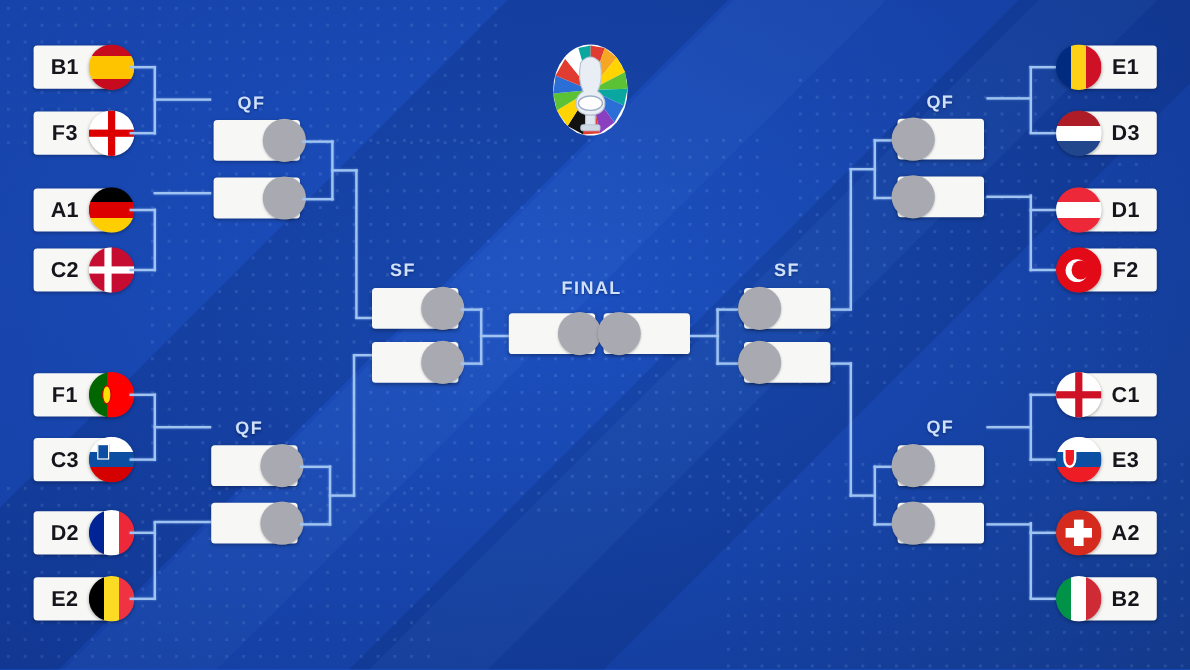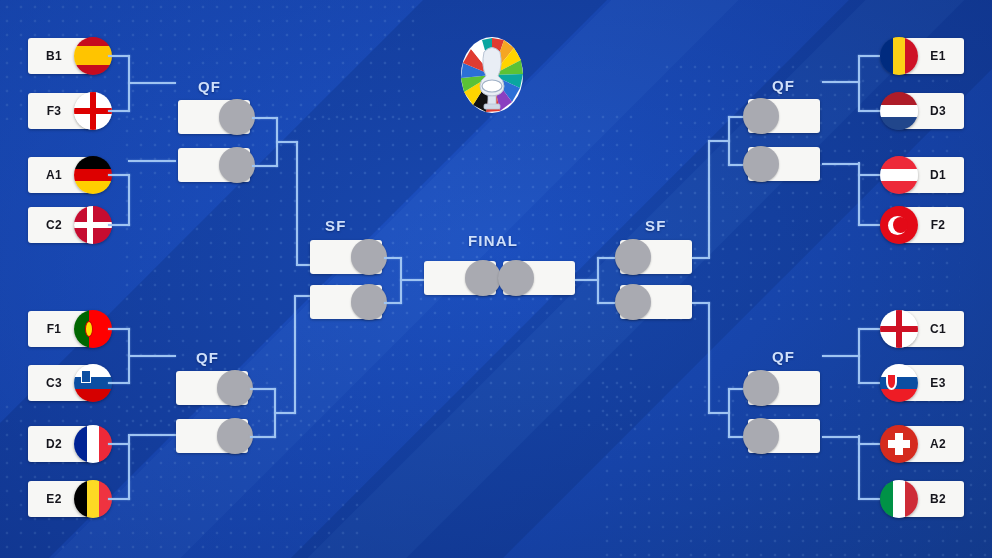--- a/index.html
+++ b/index.html
@@ -20,21 +20,21 @@
     background-image:radial-gradient(rgba(140,185,245,.22) 1.5px, transparent 1.6px);
     background-size:14px 14px;}
   .bg-vig{position:absolute;inset:0;pointer-events:none;
     background:radial-gradient(ellipse at 50% 45%, rgba(40,100,200,.18) 0%, rgba(8,30,90,.30) 100%);}
 
   
   .slot{position:absolute;height:36px;}
   .slot .plate{position:absolute;top:0;height:36px;width:62px;background:#f7f7f5;
         border-radius:3px;box-shadow:0 1px 3px rgba(0,0,0,.28);}
   .slot .code{position:absolute;top:0;height:36px;line-height:36px;width:48px;
-        font-size:12px;font-weight:bold;color:#15151c;letter-spacing:.3px;text-align:center;}
+        font-size:18px;font-weight:bold;color:#15151c;letter-spacing:.3px;text-align:center;}
   .flag{position:absolute;top:-1px;width:38px;height:38px;border-radius:50%;
         overflow:hidden;box-shadow:0 1px 3px rgba(0,0,0,.35);}
   .flag > div{position:absolute;inset:0;}
 
   
   .slot.left .plate{left:0;}
   .slot.left .code{left:2px;}
   .slot.left .flag{left:46px;}
   
   .slot.right .plate{right:0;}

